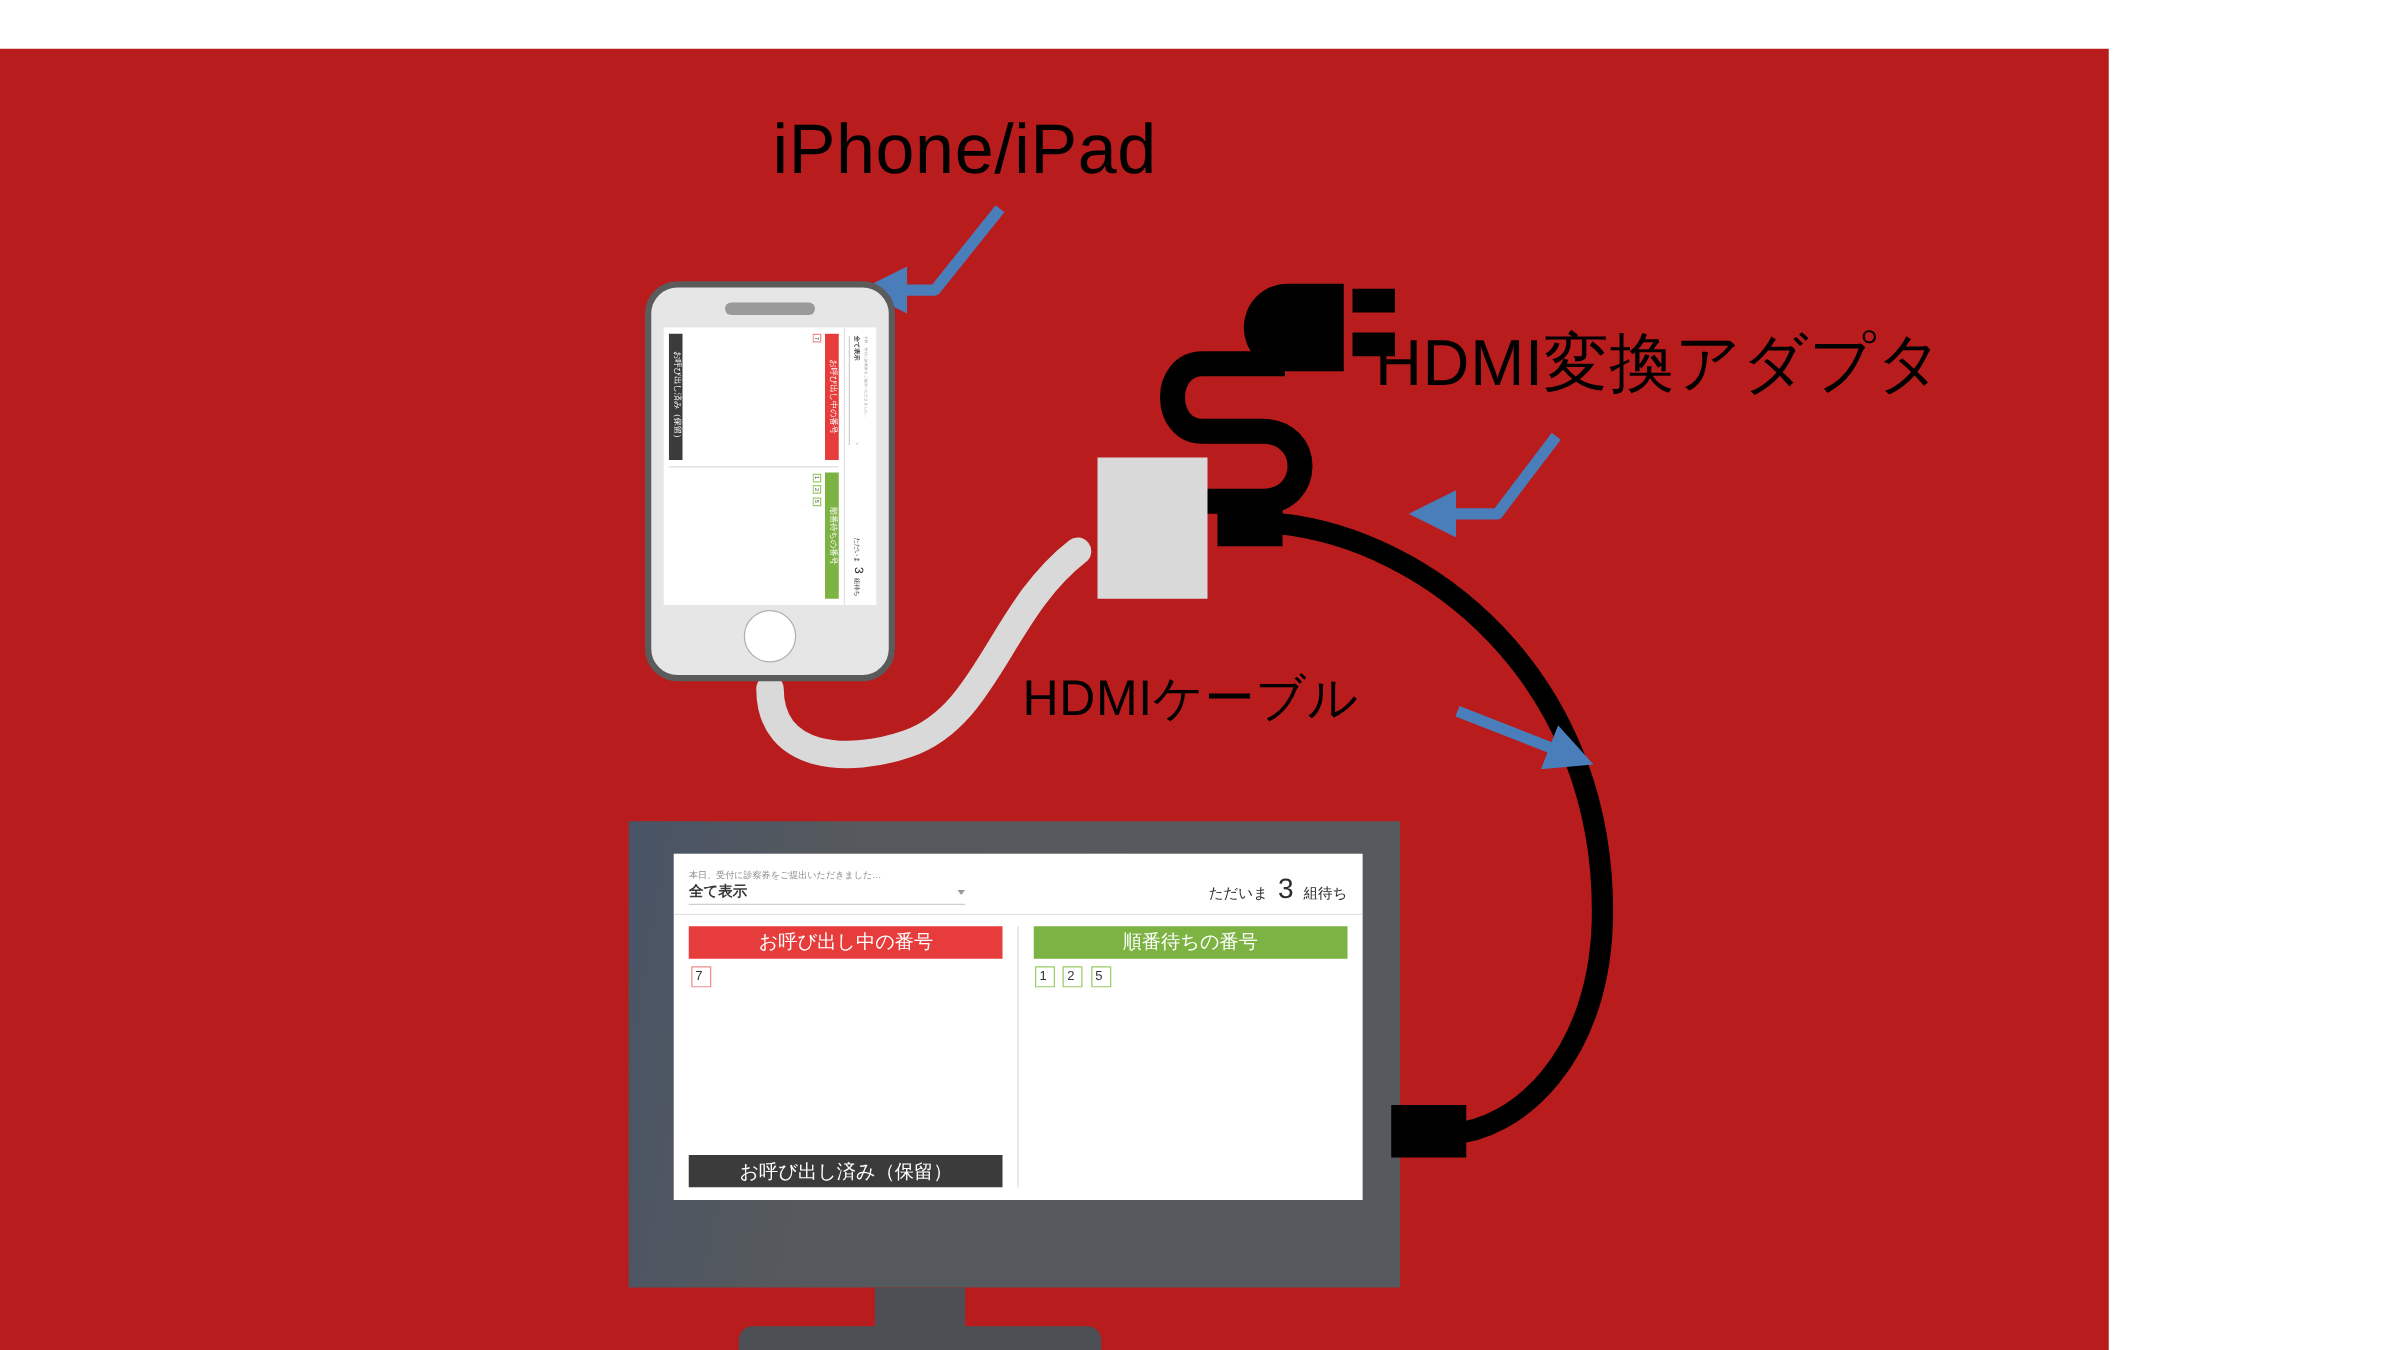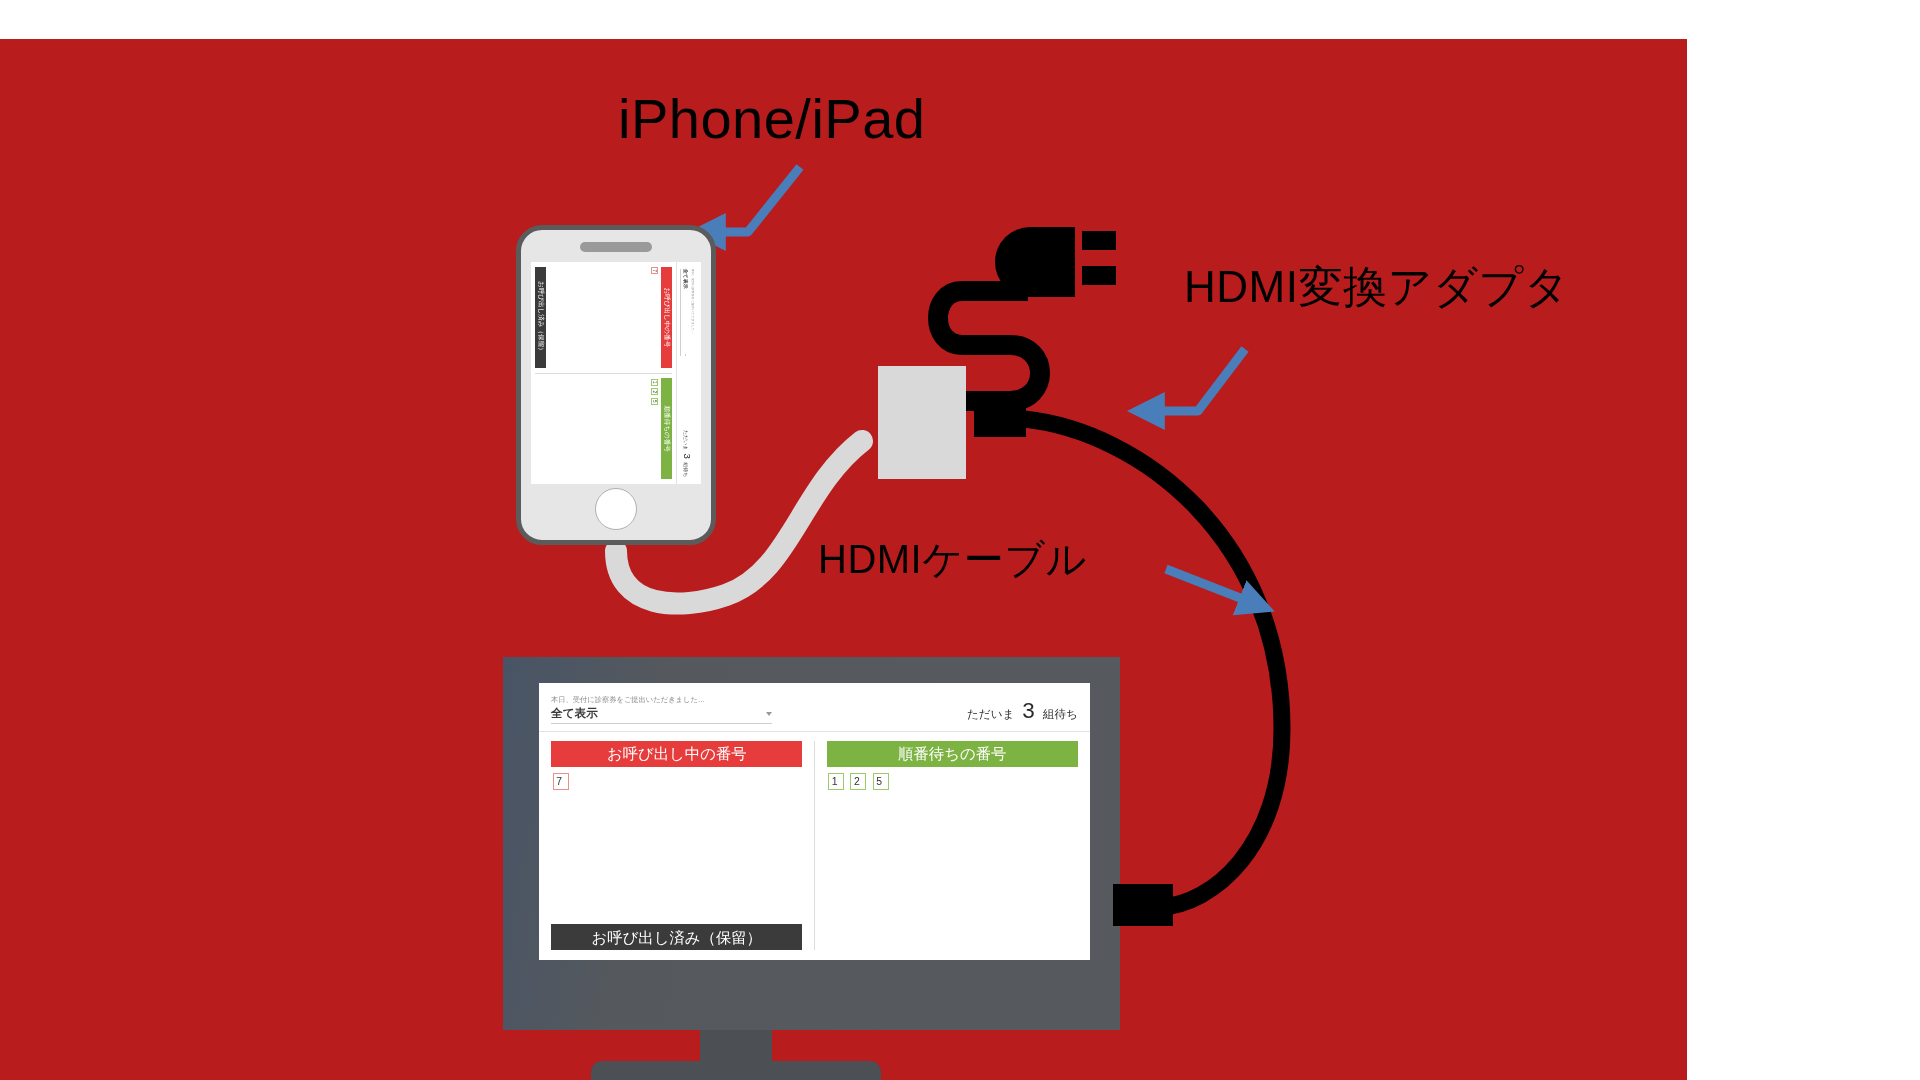--- a/index.html
+++ b/index.html
@@ -23,21 +23,21 @@
   
   .annot {
     position: absolute;
     color: #000000;
     font-weight: 400;
     white-space: nowrap;
     line-height: 1;
     letter-spacing: 0.5px;
   }
   #label-iphone { left: 618px; top: 52px; font-size: 56px; }
-  #label-adapter { left: 1184px; top: 226px; font-size: 44px; }
+  #label-adapter { left: 1100px; top: 226px; font-size: 52px; }
   #label-cable  { left: 818px;  top: 500px; font-size: 40px; }
 
   
   #vector {
     position: absolute;
     left: 0; top: 0;
     width: 1920px; height: 1080px;
     pointer-events: none;
   }
 

